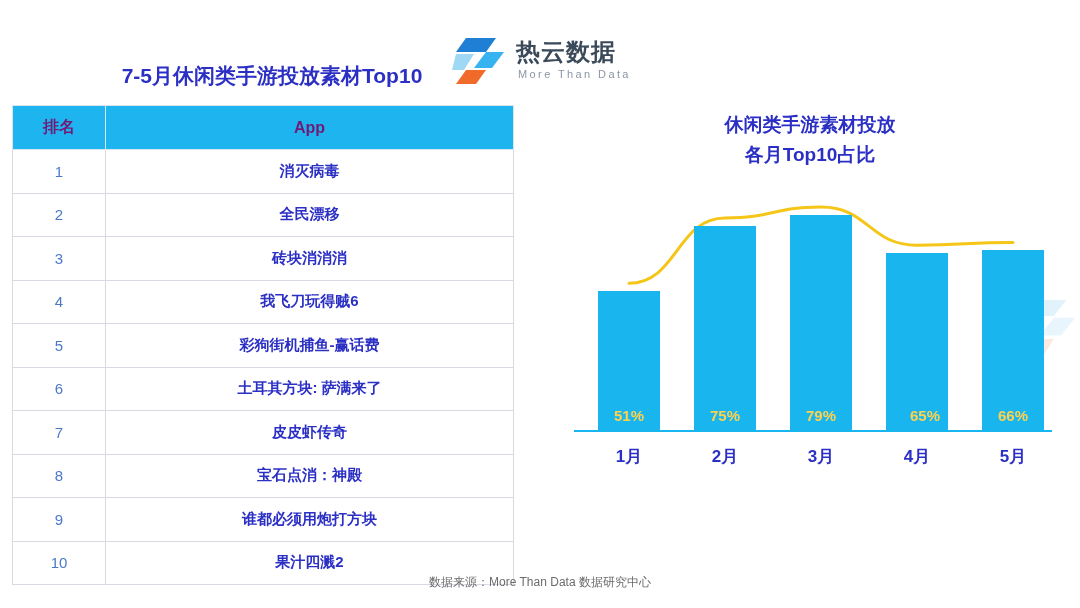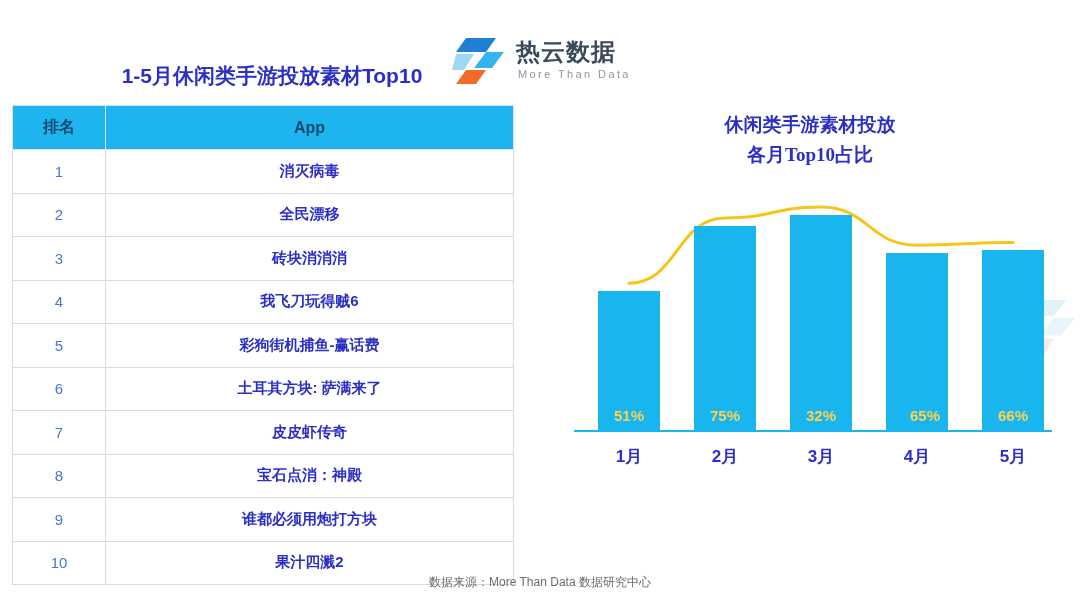--- a/index.html
+++ b/index.html
@@ -19,21 +19,21 @@
     text-align:center;
     font-size:21px;font-weight:bold;color:#2b2fc4;
     letter-spacing:0px;
   }
   #rank-table{
     position:absolute;left:12px;top:105px;width:502px;
     border-collapse:collapse;
     table-layout:fixed;
   }
   #rank-table th{
-    background:#1eb4f0;color:#0c4a6e;font-size:16px;font-weight:bold;
+    background:#1eb4f0;color:#701a75;font-size:16px;font-weight:bold;
     height:41px;border:1px solid #d9e6f2;
   }
   #rank-table td{
     height:40.5px;border:1px solid #d9d9e3;
     font-size:15px;color:#2b2fc4;font-weight:bold;text-align:center;
   }
   #rank-table td.rank-cell{
     color:#4a78c8;font-weight:normal;font-size:15px;
   }
   .col-rank{width:90px;}
@@ -51,21 +51,21 @@
   #logo-sub{
     position:absolute;left:66px;top:38px;
     font-size:11px;color:#8a97a5;letter-spacing:2.4px;
   }
   
   #right-panel{
     position:absolute;left:540px;top:0;width:540px;height:608px;
   }
   #chart-title{
     position:absolute;left:0;top:110px;width:540px;text-align:center;
-    font-size:19px;font-weight:bold;color:#2b2fc4;line-height:30px;font-family:Liberation Serif, serif;
+    font-size:19px;font-weight:bold;color:#2b2fc4;line-height:30px;
   }
   #watermark{
     position:absolute;left:475px;top:292px;width:240px;height:90px;
     opacity:.45;pointer-events:none;
   }
   #chart-area{
     position:absolute;left:0;top:180px;width:540px;height:360px;
   }
   .bar{
     position:absolute;bottom:110px;width:62px;background:#19b5ef;
@@ -89,21 +89,21 @@
   #source{
     position:absolute;left:0;top:574px;width:1080px;text-align:center;
     font-size:12px;color:#6b6b6b;
   }
 </style>
 </head>
 <body>
 
 <div id="left-panel">
 
-  <div id="left-title">1-5月休闲类手游投放素材Top10</div>
+  <div id="left-title">7-5月休闲类手游投放素材Top10</div>
 
   <table id="rank-table">
     <thead>
       <tr>
         <th class="col-rank">排名</th>
         <th>App</th>
       </tr>
     </thead>
     <tbody id="table-body">
         <tr>
@@ -183,21 +183,21 @@
       <path id="trend-path" fill="none" stroke="#f5c518" stroke-width="3" stroke-linecap="round" d="M 89 103.28 C 137 103.28 137 37.99999999999997 185 37.99999999999997 C 233 37.99999999999997 233 27.119999999999976 281 27.119999999999976 C 329 27.119999999999976 329 65.19999999999999 377 65.19999999999999 C 425 65.19999999999999 425 62.47999999999999 473 62.47999999999999"></path>
     </svg>
     <div id="bars-container">
         <div class="bar" style="left: 58px; height: 138.72px; background: rgb(25, 181, 239);"></div>
         <div class="bar-label" style="left: 58px; color: rgb(255, 210, 77); margin-top: 48px;">51%</div>
         <div class="x-label" style="left: 58px; color: rgb(43, 47, 196);">1月</div>
         <div class="bar" style="left: 154px; height: 204px; background: rgb(25, 181, 239);"></div>
         <div class="bar-label" style="left: 154px; color: rgb(255, 210, 77);">75%</div>
         <div class="x-label" style="left: 154px; color: rgb(43, 47, 196);">2月</div>
         <div class="bar" style="left: 250px; height: 214.88px; background: rgb(25, 181, 239);"></div>
-        <div class="bar-label" style="left: 250px; color: rgb(255, 210, 77);">32%</div>
+        <div class="bar-label" style="left: 250px; color: rgb(255, 210, 77);">79%</div>
         <div class="x-label" style="left: 250px; color: rgb(43, 47, 196);">3月</div>
         <div class="bar" style="left: 346px; height: 176.8px; background: rgb(25, 181, 239);"></div>
         <div class="bar-label" style="left: 346px; color: rgb(255, 210, 77); padding-left: 8px;">65%</div>
         <div class="x-label" style="left: 346px; color: rgb(43, 47, 196);">4月</div>
         <div class="bar" style="left: 442px; height: 179.52px; background: rgb(25, 181, 239);"></div>
         <div class="bar-label" style="left: 442px; color: rgb(255, 210, 77);">66%</div>
         <div class="x-label" style="left: 442px; color: rgb(43, 47, 196);">5月</div>
       </div>
     <div id="axis-line"></div>
   </div>

